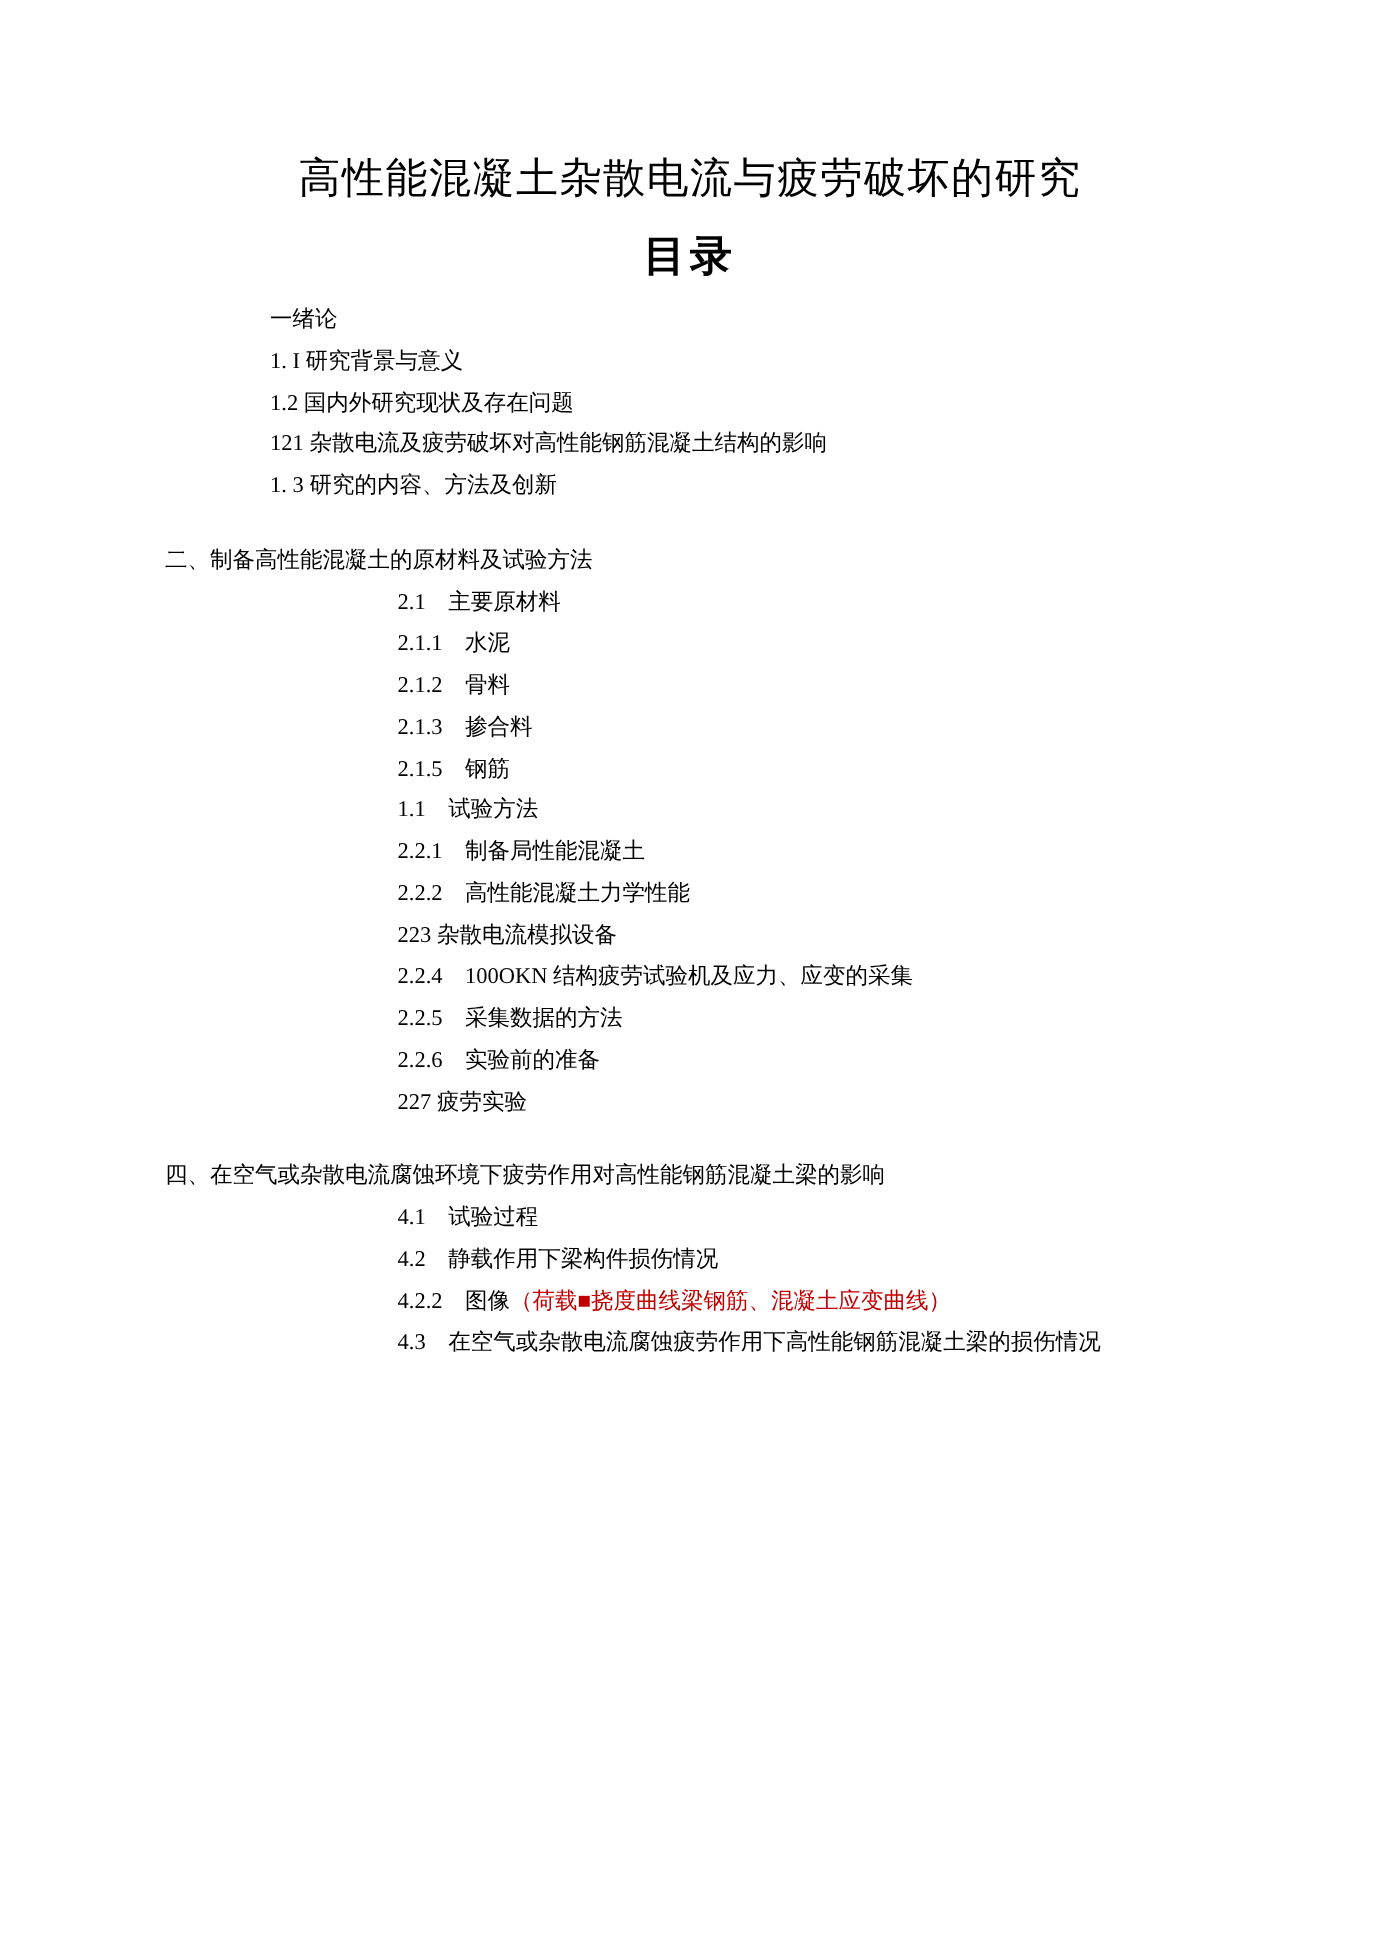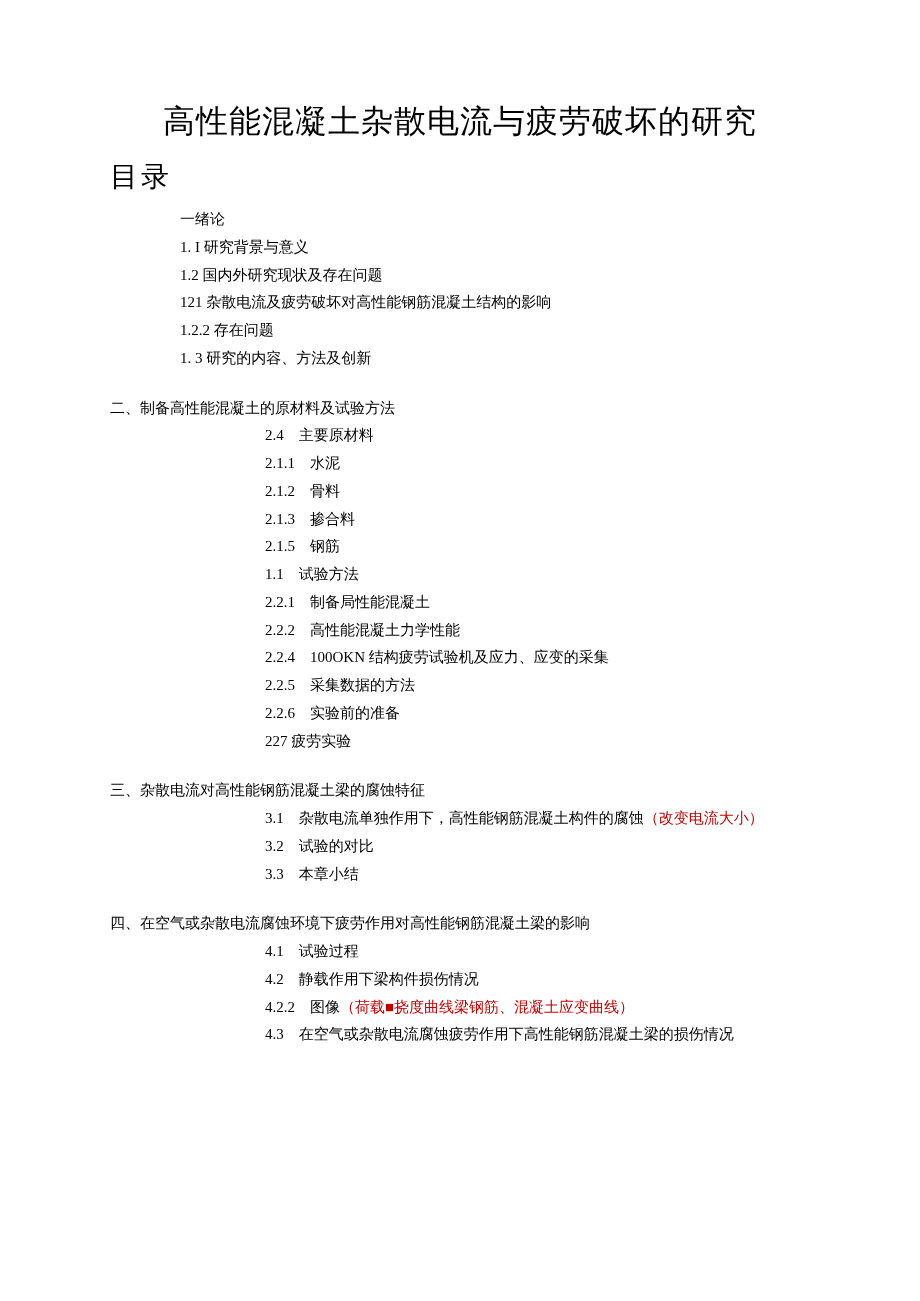--- a/index.html
+++ b/index.html
@@ -7,28 +7,29 @@
       background: #fff;
       margin: 0;
       padding: 0;
       width: 920px;
     }
     .page {
       padding: 100px 110px 60px 110px;
     }
     .title {
       text-align: center;
-      font-size: 32px;
+      font-size: 28px;
       font-weight: normal;
       margin: 0 0 14px 0;
       letter-spacing: 1px;
     }
     .toc-title {
+      text-align: center;
       font-size: 28px;
-      font-weight: normal;
+      font-weight: bold;
       margin: 0 0 10px 0;
       letter-spacing: 3px;
     }
     .block {
       margin-bottom: 22px;
     }
     .line {
       font-size: 15px;
       line-height: 1.85;
       white-space: pre;
@@ -43,46 +44,40 @@
 
 <div class="page">
   <h1 class="title">高性能混凝土杂散电流与疲劳破坏的研究</h1>
   <h2 class="toc-title">目录</h2>
 
   <div class="block">
     <div class="line l0">一绪论</div>
     <div class="line l0">1. I 研究背景与意义</div>
     <div class="line l0">1.2 国内外研究现状及存在问题</div>
     <div class="line l0">121 杂散电流及疲劳破坏对高性能钢筋混凝土结构的影响</div>
-    <div class="line l0">1.2.2 存在问题</div>
     <div class="line l0">1. 3 研究的内容、方法及创新</div>
   </div>
 
   <div class="block">
     <div class="line heading-line">二、制备高性能混凝土的原材料及试验方法</div>
-    <div class="line l1">2.4    主要原材料</div>
+    <div class="line l1">2.1    主要原材料</div>
     <div class="line l1">2.1.1    水泥</div>
     <div class="line l1">2.1.2    骨料</div>
     <div class="line l1">2.1.3    掺合料</div>
     <div class="line l1">2.1.5    钢筋</div>
     <div class="line l1">1.1    试验方法</div>
     <div class="line l1">2.2.1    制备局性能混凝土</div>
     <div class="line l1">2.2.2    高性能混凝土力学性能</div>
+    <div class="line l1">223 杂散电流模拟设备</div>
     <div class="line l1">2.2.4    100OKN 结构疲劳试验机及应力、应变的采集</div>
     <div class="line l1">2.2.5    采集数据的方法</div>
     <div class="line l1">2.2.6    实验前的准备</div>
     <div class="line l1">227 疲劳实验</div>
   </div>
 
-  <div class="block">
-    <div class="line heading-line">三、杂散电流对高性能钢筋混凝土梁的腐蚀特征</div>
-    <div class="line l1"><span>3.1    杂散电流单独作用下，高性能钢筋混凝土构件的腐蚀</span><span class="red">（改变电流大小）</span></div>
-    <div class="line l1">3.2    试验的对比</div>
-    <div class="line l1">3.3    本章小结</div>
-  </div>
 
   <div class="block">
     <div class="line heading-line">四、在空气或杂散电流腐蚀环境下疲劳作用对高性能钢筋混凝土梁的影响</div>
     <div class="line l1">4.1    试验过程</div>
     <div class="line l1">4.2    静载作用下梁构件损伤情况</div>
     <div class="line l1"><span>4.2.2    图像</span><span class="red">（荷载■挠度曲线梁钢筋、混凝土应变曲线）</span></div>
     <div class="line l1">4.3    在空气或杂散电流腐蚀疲劳作用下高性能钢筋混凝土梁的损伤情况</div>
   </div>
 </div>
 

